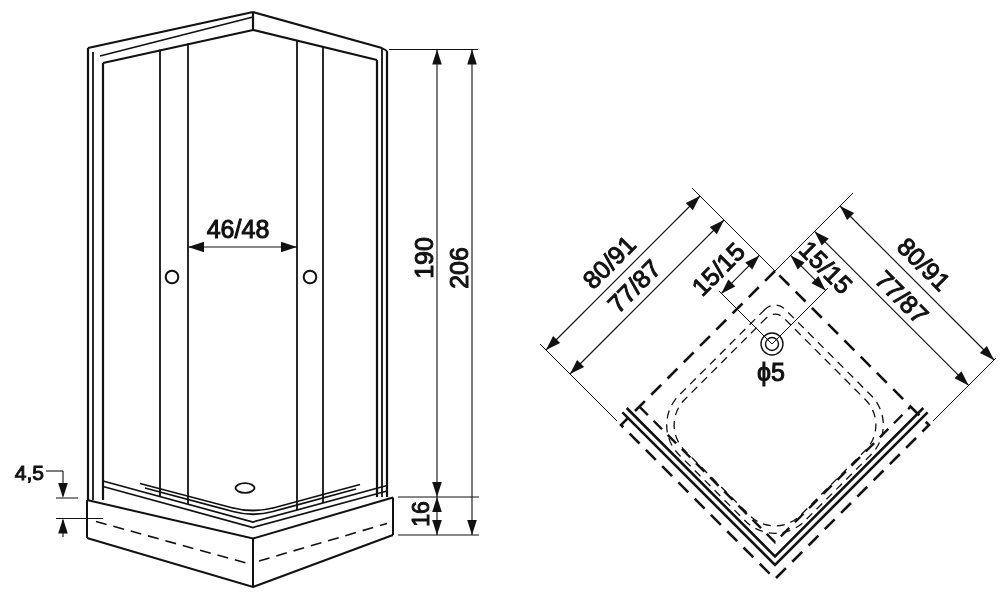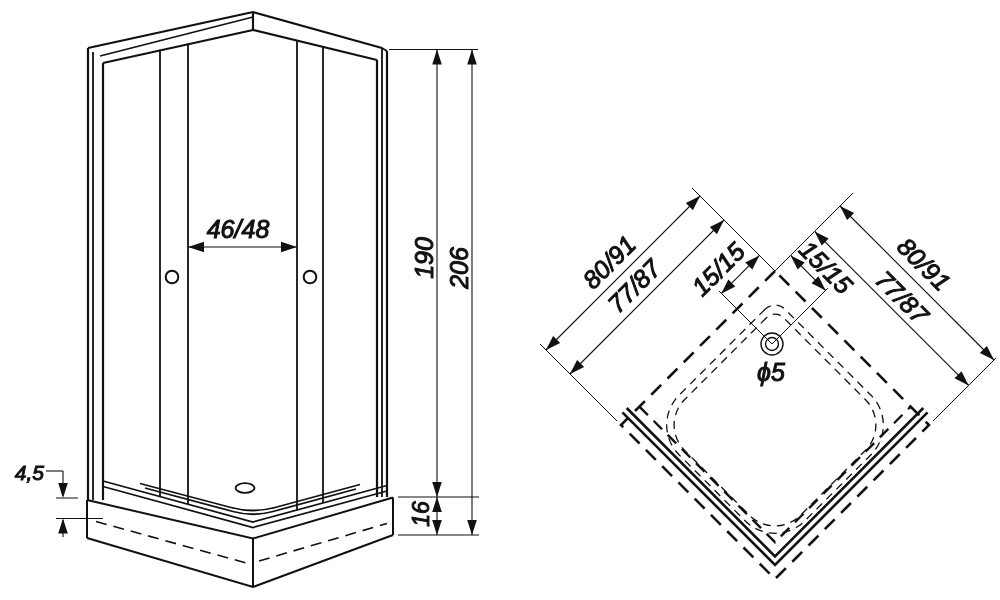--- a/index.html
+++ b/index.html
@@ -1,16 +1,16 @@
 <!DOCTYPE html>
 <html><head>
 <meta charset="utf-8">
 <style>
   html,body{margin:0;padding:0;background:#fff;}
-  .canvas{width:1000px;height:600px;background:#fff;position:relative;overflow:hidden;font-style:italic;}
+  .canvas{width:1000px;height:600px;background:#fff;position:relative;overflow:hidden;}
   svg{display:block;}
   .ln       {fill:none;stroke-width:2.2;}
   .ln-med   {fill:none;stroke-width:1.8;}
   .ln-rim   {fill:none;stroke-width:1.7;}
   .ln-thin  {fill:none;stroke-width:1.1;}
   .ln-ext   {fill:none;stroke-width:1;}
   .ln-skirt {fill:none;stroke-width:2;}
   .dash-skirt{fill:none;stroke-width:1.6;stroke-dasharray:11 7;}
   .dash-out {fill:none;stroke-width:2.6;stroke-dasharray:14 9;}
   .wall     {fill:none;stroke-width:2.6;}

